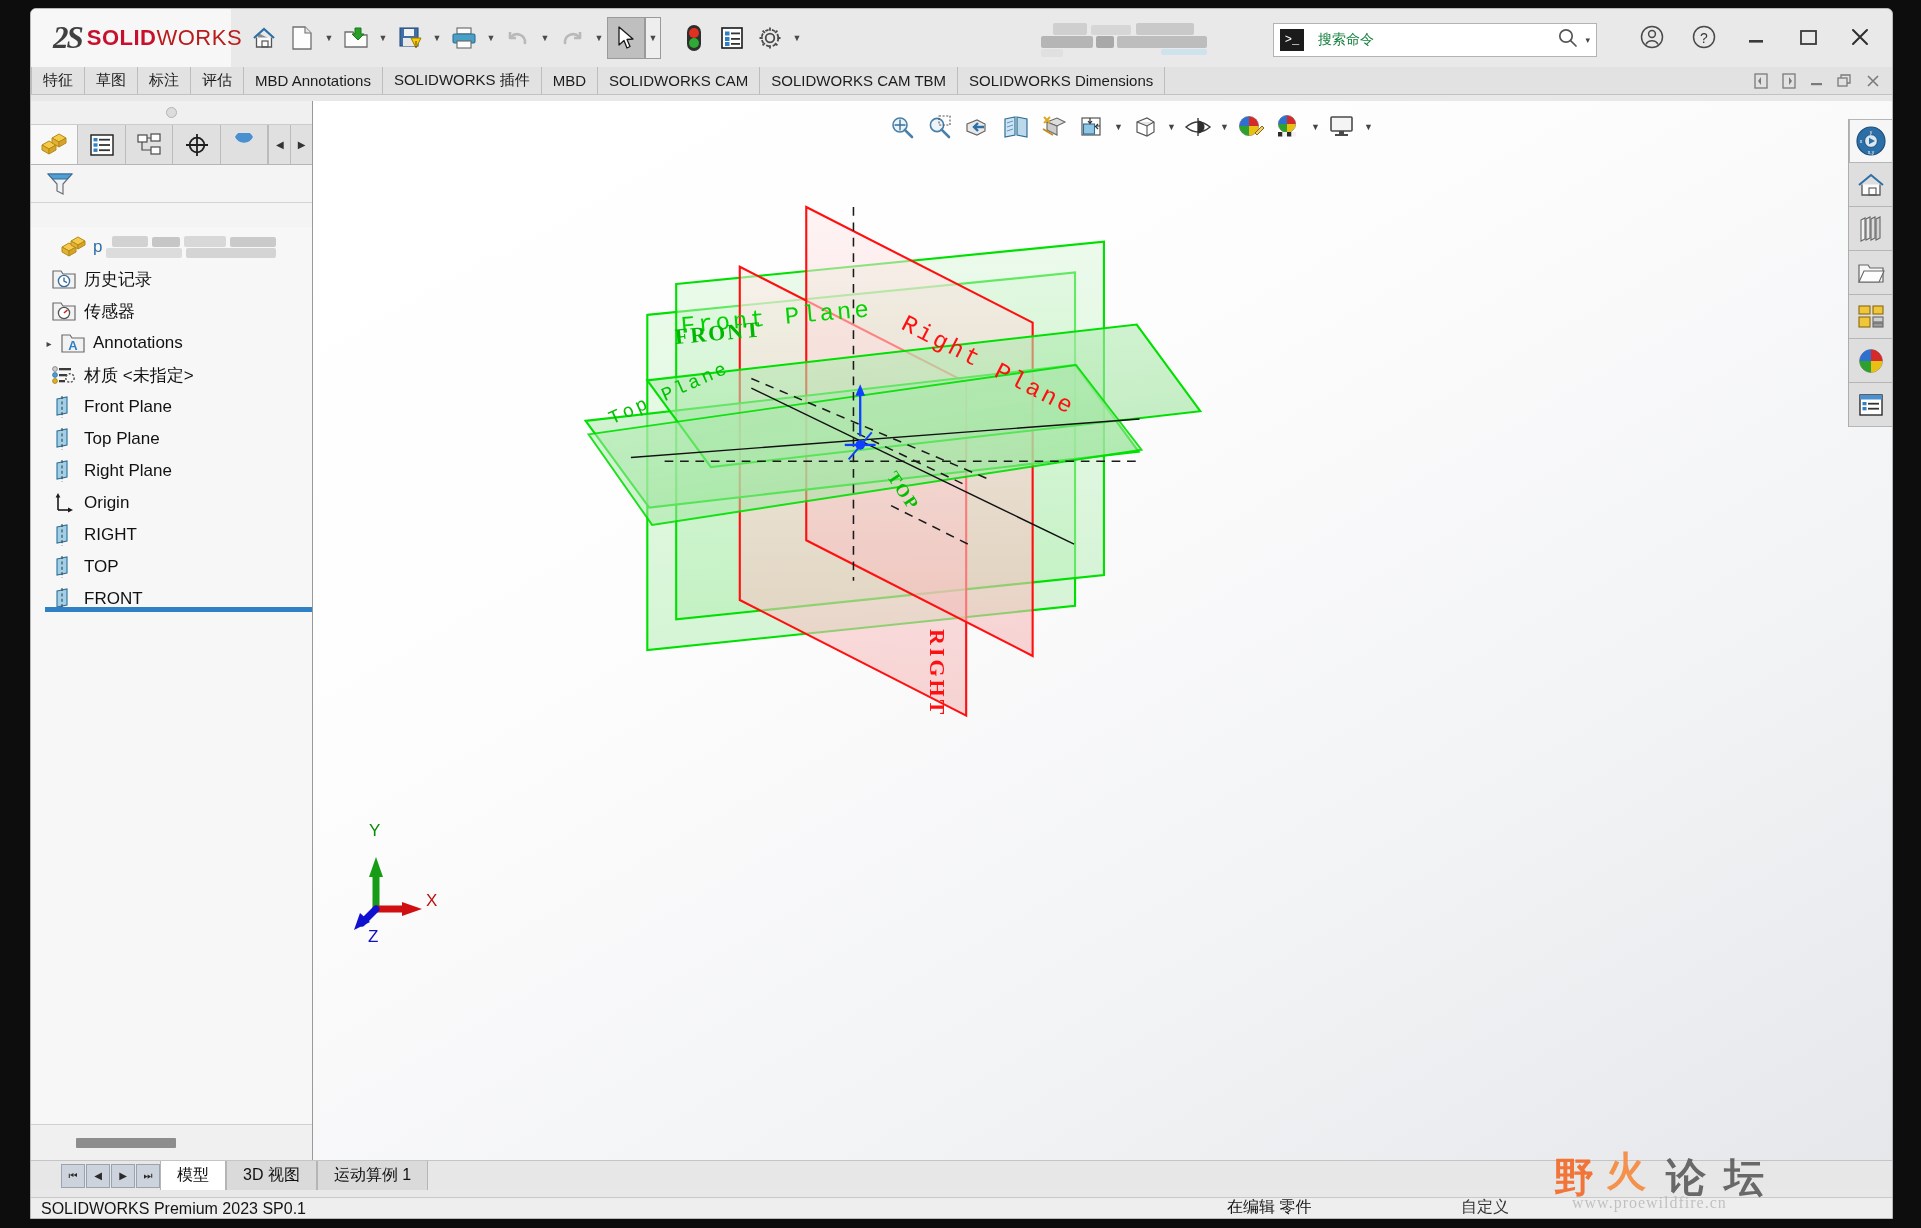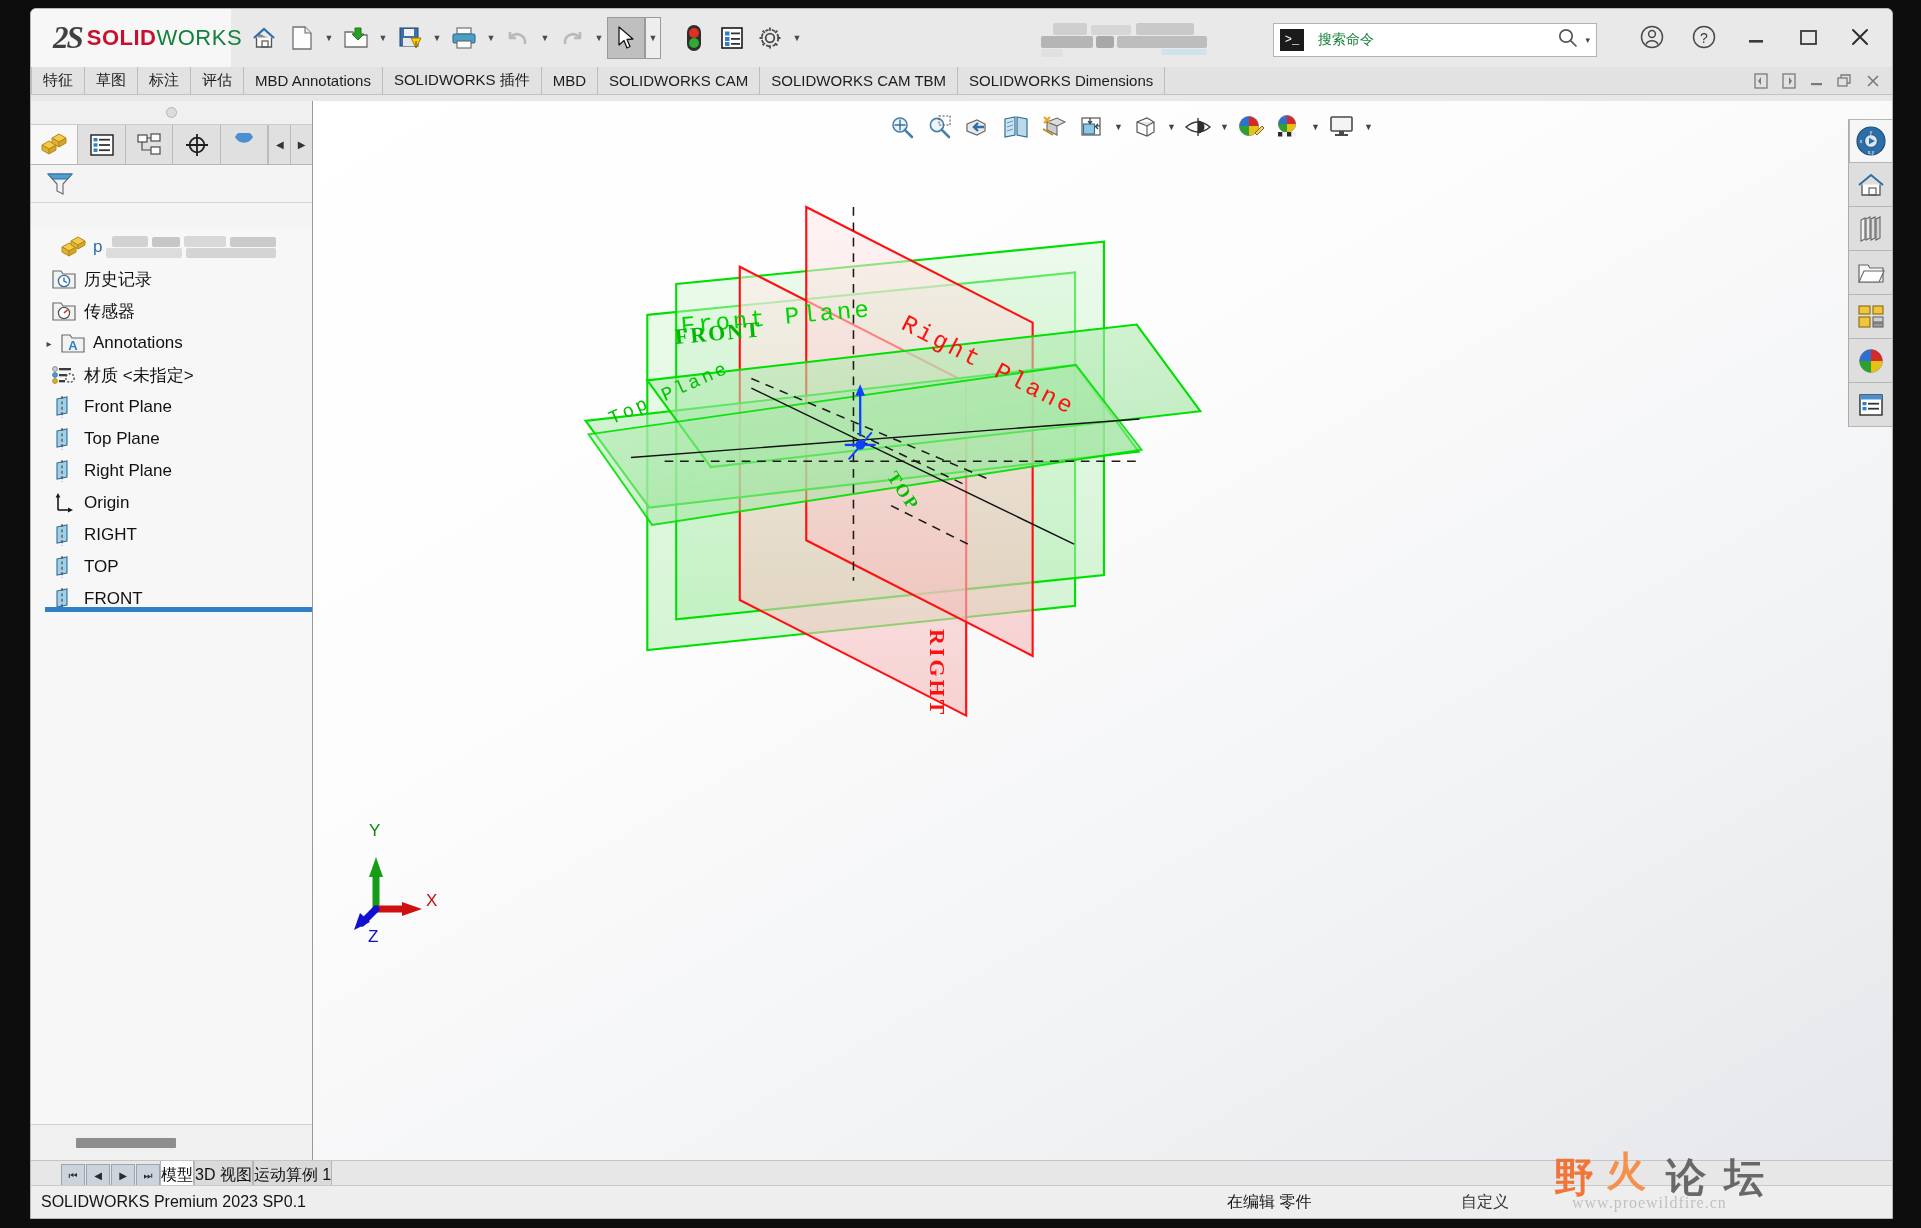--- a/index.html
+++ b/index.html
@@ -30,21 +30,21 @@
   #logo-box{
     width:200px; height:58px; background:#f7f7f7;
     display:flex; align-items:center; padding-left:22px; flex:none;
   }
   .ds-mark{
     font-size:31px; font-weight:bold; color:#404040;
     font-family:"Liberation Serif", serif; font-style:italic;
     letter-spacing:-2px; margin-right:5px;
   }
   .sw-bold{ font-size:22px; font-weight:bold; color:#c8102e; letter-spacing:.5px;}
-  .sw-light{ font-size:22px; font-weight:normal; color:#15803d; letter-spacing:.5px;}
+  .sw-light{ font-size:22px; font-weight:normal; color:#b91c1c; letter-spacing:.5px;}
   #logo-caret{ margin-left:16px; color:#8b8b8b; font-size:17px;}
 
   #tb-tools{ display:flex; align-items:center; height:58px; padding-left:14px; gap:0px;}
   .tbtn{
     width:38px; height:42px; display:flex; align-items:center; justify-content:center;
     cursor:default;
   }
   .tbtn.sel{ background:#bfbfbf; border:1px solid #9a9a9a; }
   .caret{
     width:16px; height:42px; display:flex; align-items:center; justify-content:center;
@@ -162,28 +162,28 @@
   .tpbtn.first{ background:#f6f6f6; border:1px solid #b6b6b6;}
 
   
   #bottomtabs{
     position:absolute; left:0; bottom:28px; height:30px; right:0;
     background:#e7e7e7; display:flex; align-items:stretch; border-top:1px solid #c5c5c5;
   }
   #tabnav{ display:flex; align-items:center; padding-left:30px; gap:1px;}
   .navb{ width:24px;height:24px;background:#cdd3dc;border:1px solid #9aa3b0;
          display:flex;align-items:center;justify-content:center;font-size:10px;color:#2a2a2a;}
-  .btab{ display:flex;align-items:center;padding:0 0;font-size:16px;color:#111;
+  .btab{ display:flex;align-items:center;padding:0 16px;font-size:16px;color:#111;
          background:#dadada;border-right:1px solid #b5b5b5;border-left:1px solid #b5b5b5;}
   .btab.active{ background:#fff; }
 
   #statusbar{
-    position:absolute; left:0; bottom:0; height:33px; right:0;
+    position:absolute; left:0; bottom:0; height:21px; right:0;
     background:#eeeeee; border-top:1px solid #c9c9c9;
-    display:flex;align-items:center; font-size:16px;color:#151515;
+    display:flex;align-items:flex-end; font-size:16px;color:#151515;
   }
   #status-left{ padding-left:10px;}
   #status-mid{ position:absolute; left:1196px;}
   #status-right{ position:absolute; left:1430px; color:#333;}
 
   #watermark{
     position:absolute; right:8px; bottom:2px; width:330px; height:62px;
     pointer-events:none; opacity:.92;
   }
   .wm-cn{ position:absolute; font-size:40px; font-family:"Liberation Serif",serif; font-weight:bold;}

